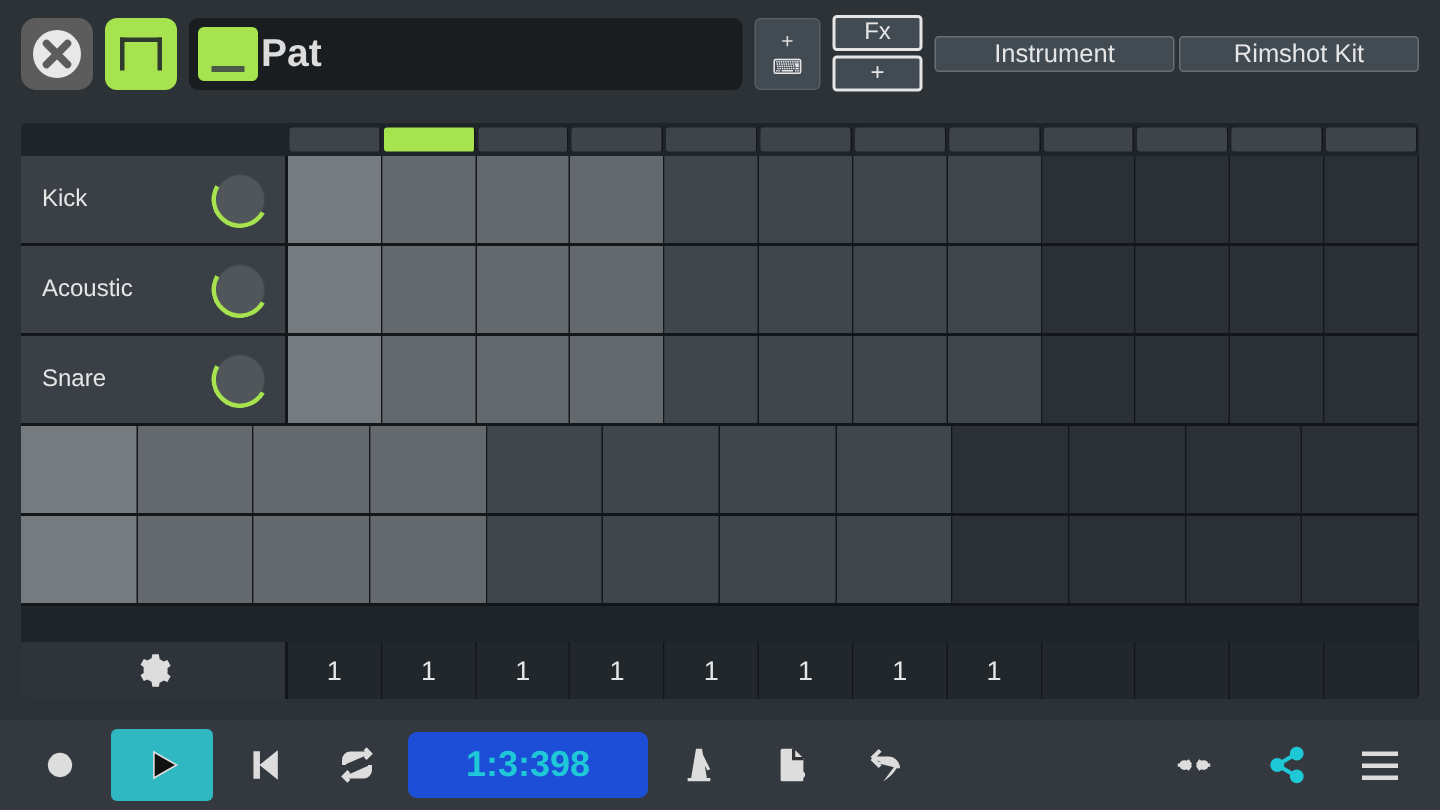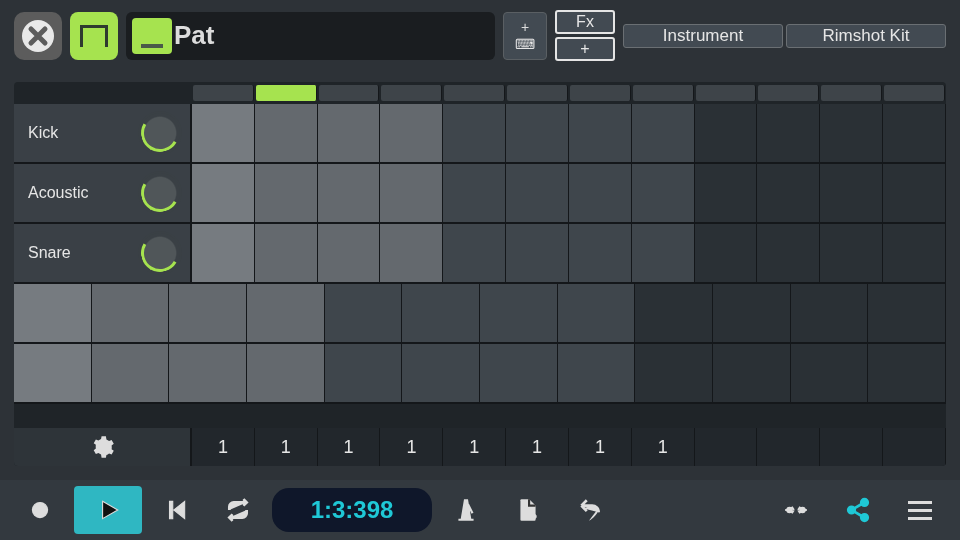--- a/index.html
+++ b/index.html
@@ -188,25 +188,25 @@
     width:56px; height:48px; display:flex; align-items:center; justify-content:center;
     color:#d7d7d7; cursor:pointer;
     border-radius:4px;
   }
   .tbtn svg { width:26px; height:26px; fill:#ddd; stroke:#ddd;}
   .tbtn.play {
     background:#2fb7c2; width:68px;
   }
   .tbtn.play svg{ fill:#111; }
   .timecode {
-    background:#0f172a;
+    background:#1d4ed8;
     color:#1fc8d6;
     font-size:24px; font-weight:600;
     padding:8px 32px;
-    border-radius:17px;
+    border-radius:6px;
     min-width:160px; text-align:center;
     cursor:pointer;
   }
   .spacer { flex:1; }
   .share svg { fill:#1fc8d6; stroke:#1fc8d6;}
   .menu-lines { display:flex; flex-direction:column; gap:5px;}
   .menu-lines span{ display:block; width:24px; height:3px; background:#ddd;}
 </style>
 </head>
 <body>

